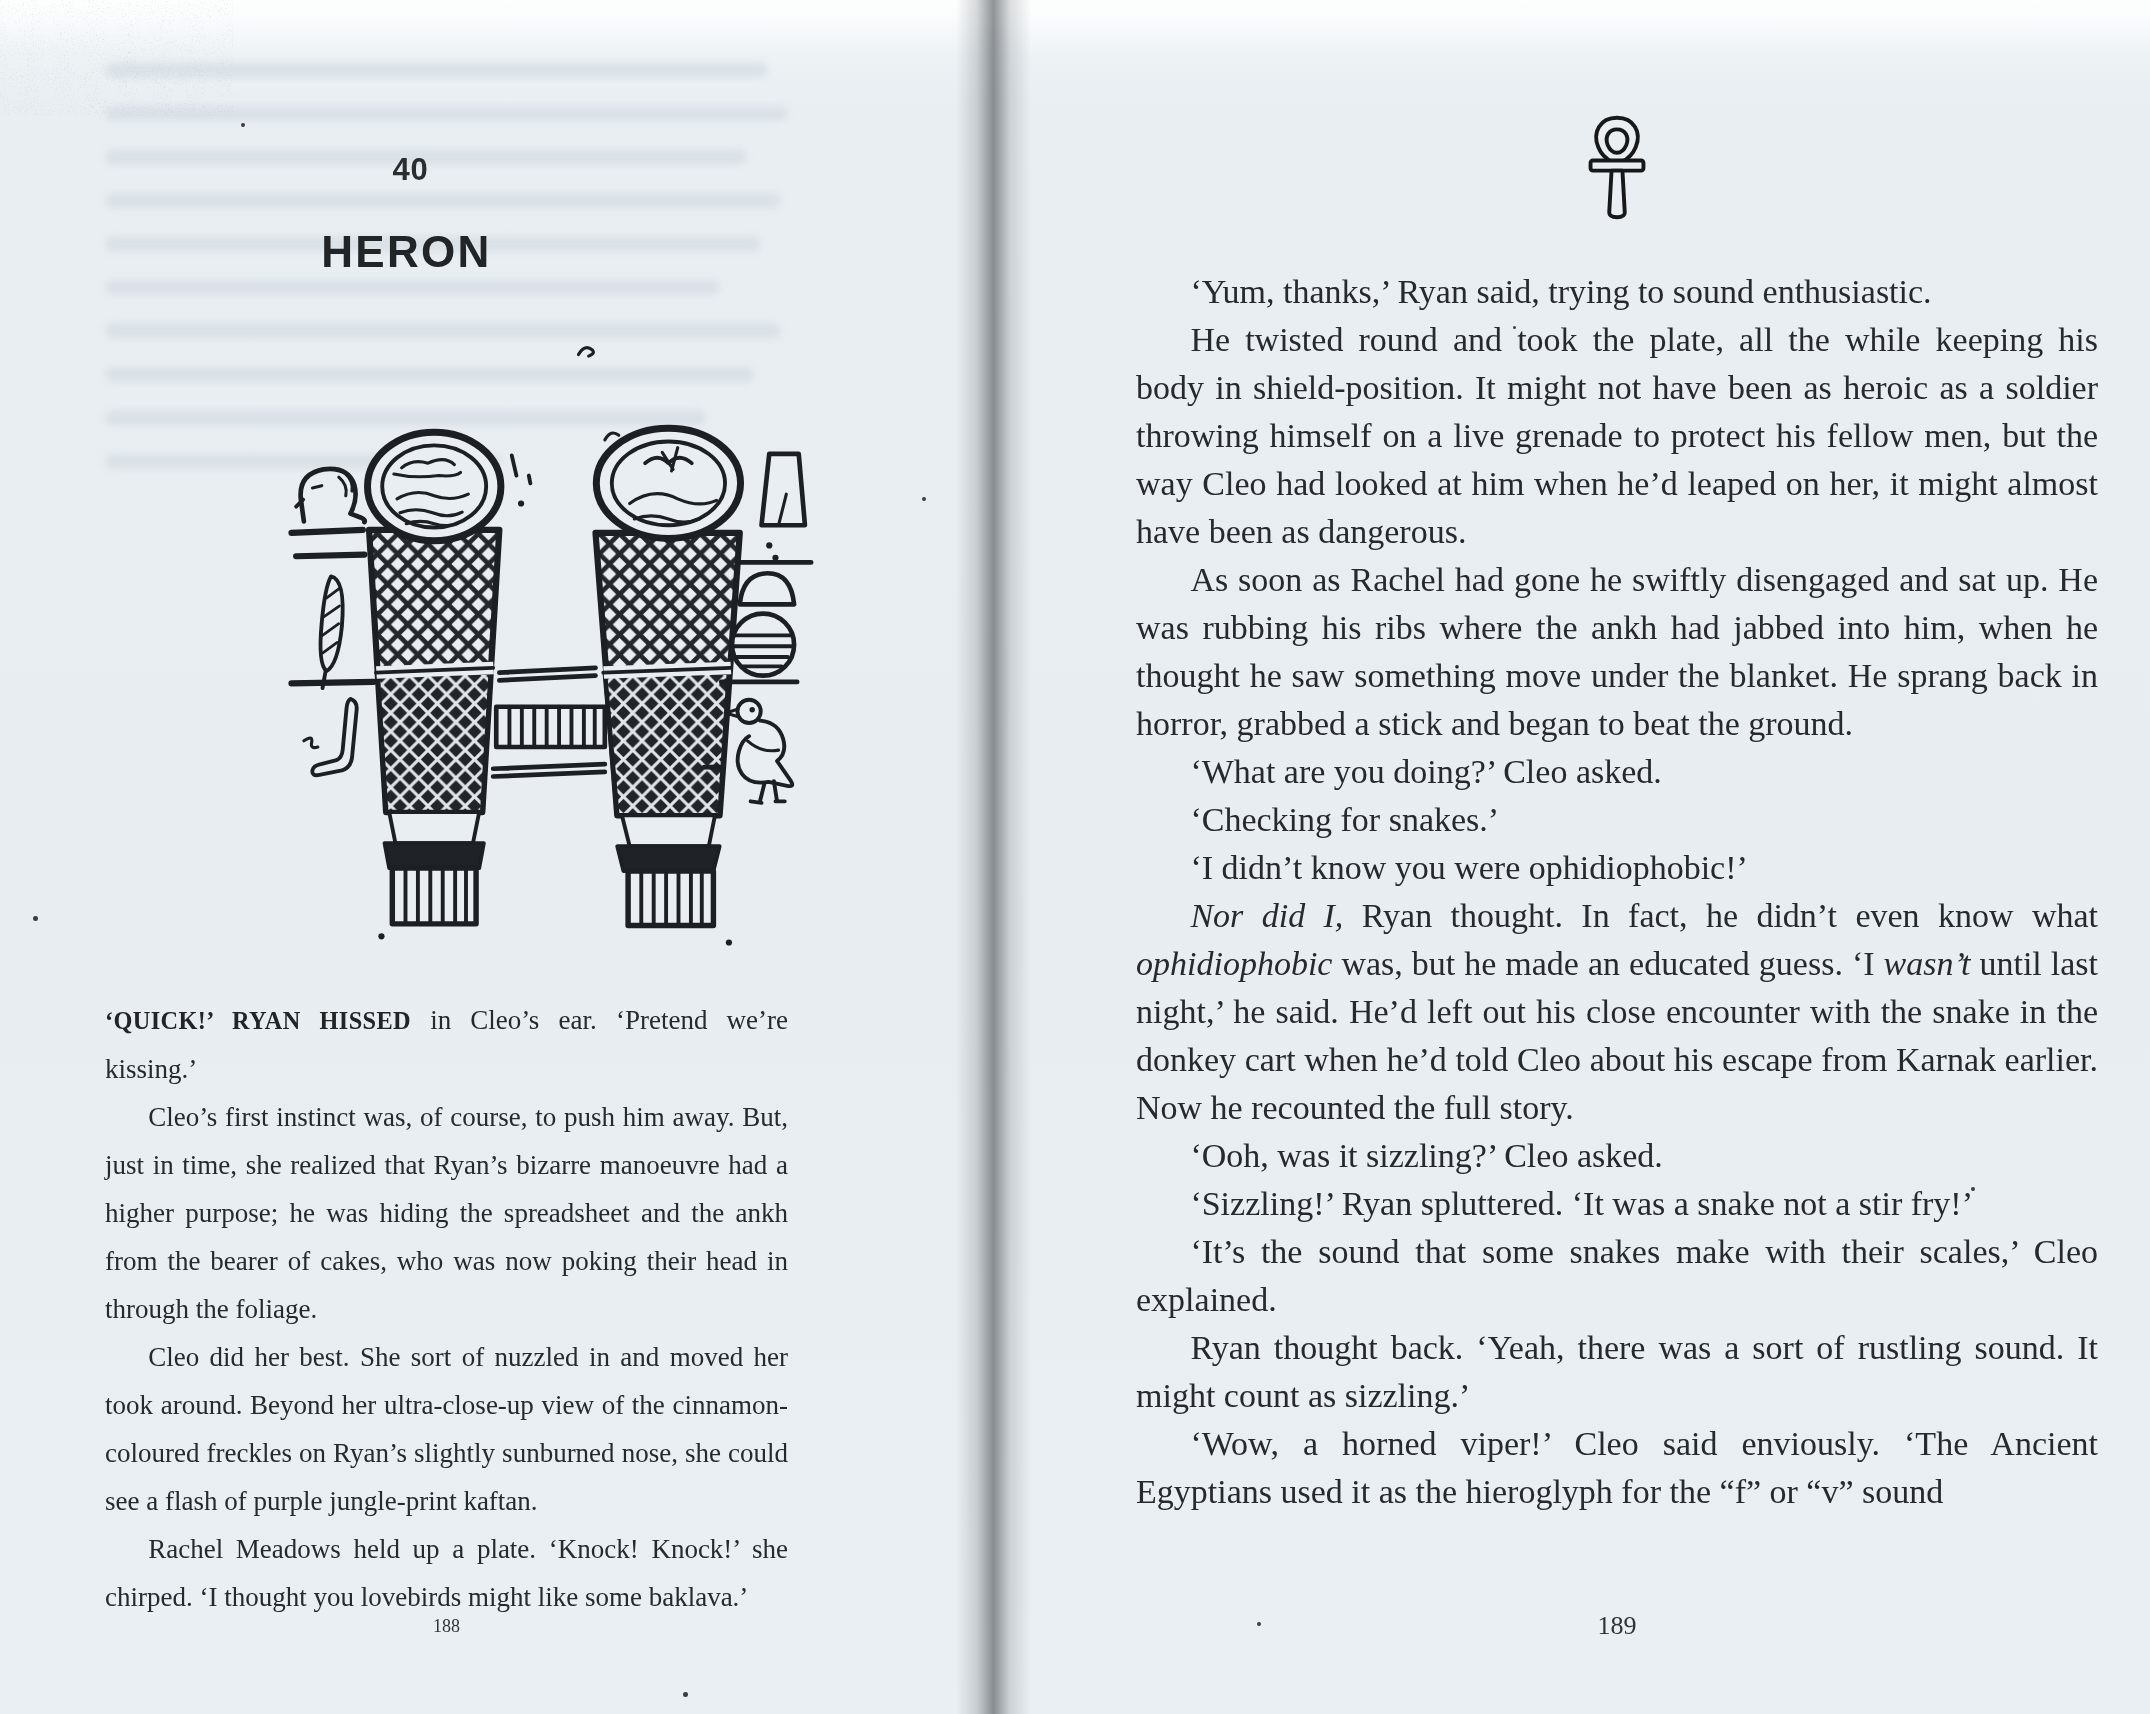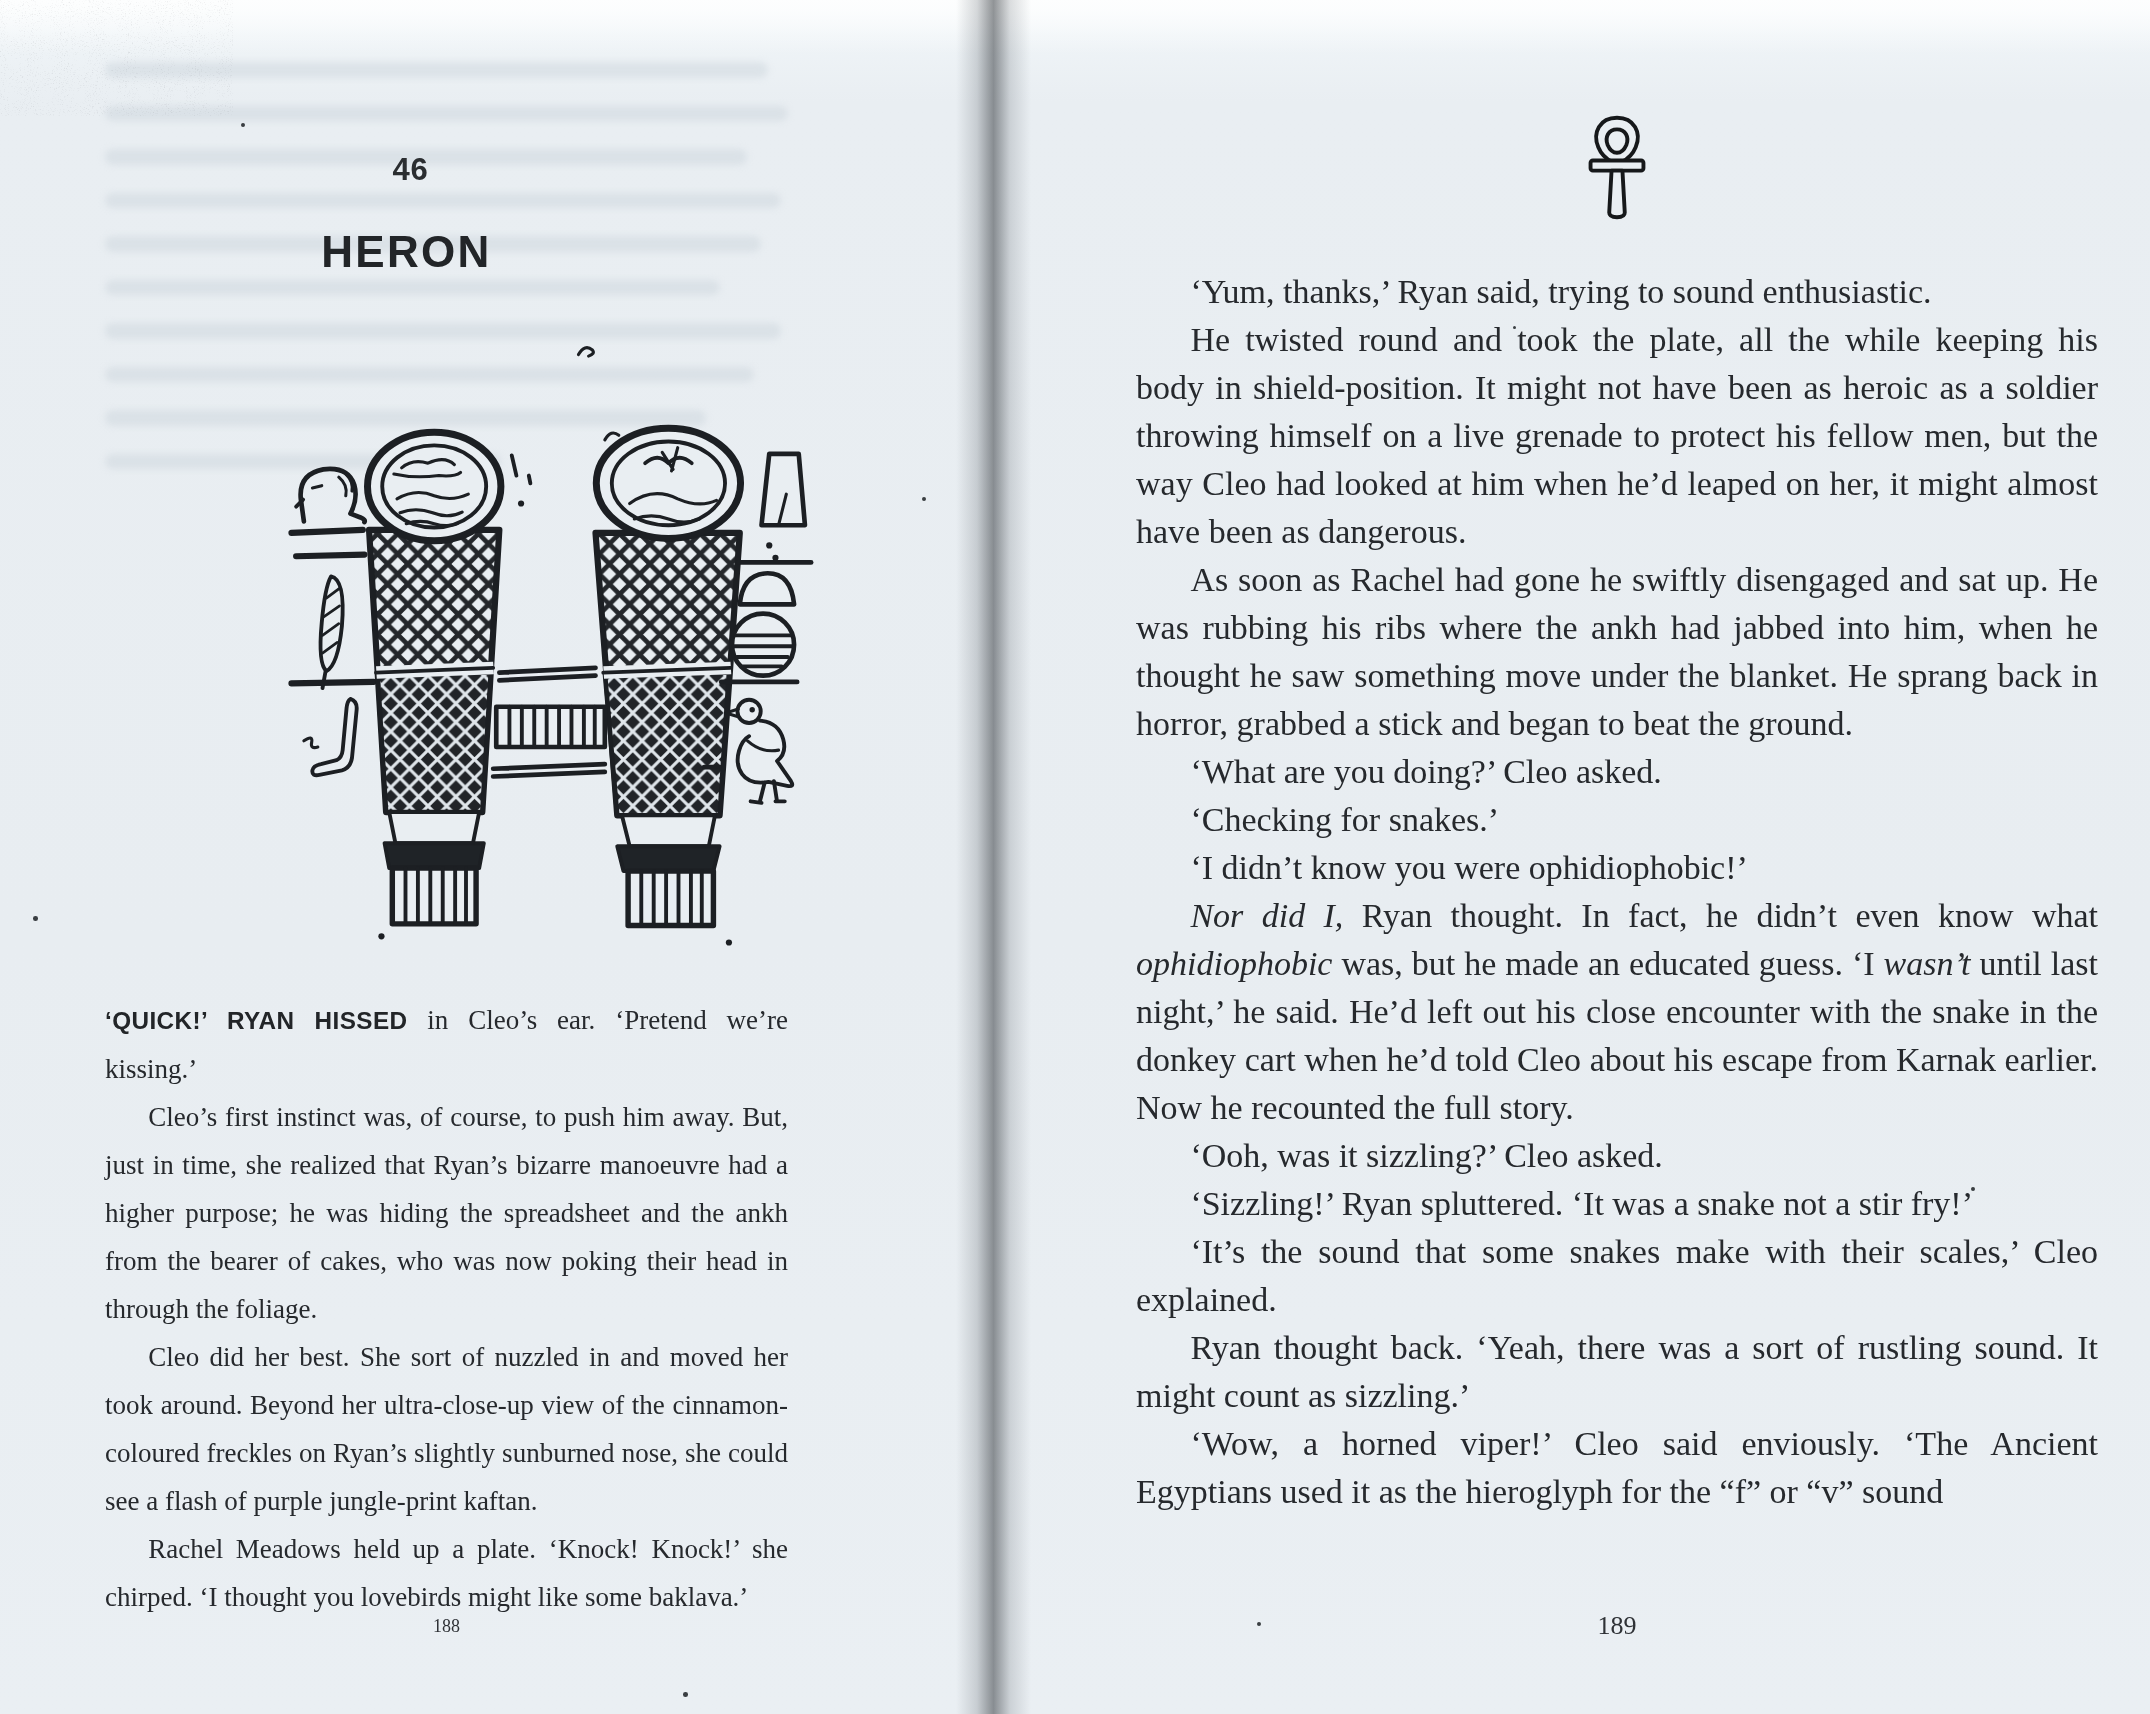--- a/index.html
+++ b/index.html
@@ -19,21 +19,21 @@
     transform:translateX(-36px); font-family:"Liberation Sans",sans-serif; font-weight:700;
     font-size:31px; letter-spacing:0.8px; color:#2b2e31; }
   .chapter-title { position:absolute; top:227px; width:100%; text-align:center;
     transform:translateX(-40px); font-family:"Liberation Sans",sans-serif; font-weight:700;
     font-size:44px; letter-spacing:2.3px; color:#222528; }
   .figure { position:absolute; left:81px; top:322px; width:636px; height:636px; }
   .body-text p.para { text-align:justify; }
   .body-text p.indent { text-indent:1.6em; }
   .body-left  { position:absolute; left:0; top:996px; width:683px;  font-size:27px; line-height:48px; }
   .body-right { position:absolute; left:0; top:268px;  width:962px; font-size:34px; line-height:48px; }
-  .opener { font-family:Liberation Sans, sans-serif; font-weight:700; font-size:.9em; letter-spacing:0.4px; color:#222528; }
+  .opener { font-family:Liberation Serif, serif; font-weight:700; font-size:.9em; letter-spacing:0.4px; color:#222528; }
   .ital { font-style:italic; }
   .page-number { position:absolute; width:100%; text-align:center; color:#2f3236; }
   .pn-left  { top:1616px; font-size:18px; }
   .pn-right { top:1611px; font-size:26px; }
   .ankh-wrap { position:absolute; left:50%; top:113px; transform:translateX(-50%); width:70px; height:109px; }
   .ghost { position:absolute; left:0; top:62px; width:683px; filter:blur(3.9px); opacity:.5; }
   .ghost-row { height:15.5px; border-radius:7.8px; background:#ccd5dc; margin-bottom:28px; }
   .speck { position:absolute; border-radius:50%; background:#3a3e42; }
   .noise { position:absolute; inset:0; pointer-events:none; opacity:.45; }
 </style>
@@ -50,21 +50,21 @@
       <div class="ghost-row" style="width:94%"></div>
       <div class="ghost-row" style="width:99%"></div>
       <div class="ghost-row" style="width:96%"></div>
       <div class="ghost-row" style="width:90%"></div>
       <div class="ghost-row" style="width:99%"></div>
       <div class="ghost-row" style="width:95%"></div>
       <div class="ghost-row" style="width:88%"></div>
       <div class="ghost-row" style="width:58%"></div>
     </div>
 
-    <div class="chapter-number">46</div>
+    <div class="chapter-number">40</div>
     <div class="chapter-title">HERON</div>
 
     <div class="figure">
       <svg viewBox="0 0 820 820" width="636" height="636">
         <defs>
           <pattern id="hatchA" width="26" height="26" patternUnits="userSpaceOnUse">
             <rect width="26" height="26" fill="#e9eef2"></rect>
             <path d="M0 0L26 26M26 0L0 26" stroke="#24272b" stroke-width="6"></path>
           </pattern>
           <pattern id="hatchB" width="24" height="24" patternUnits="userSpaceOnUse">

